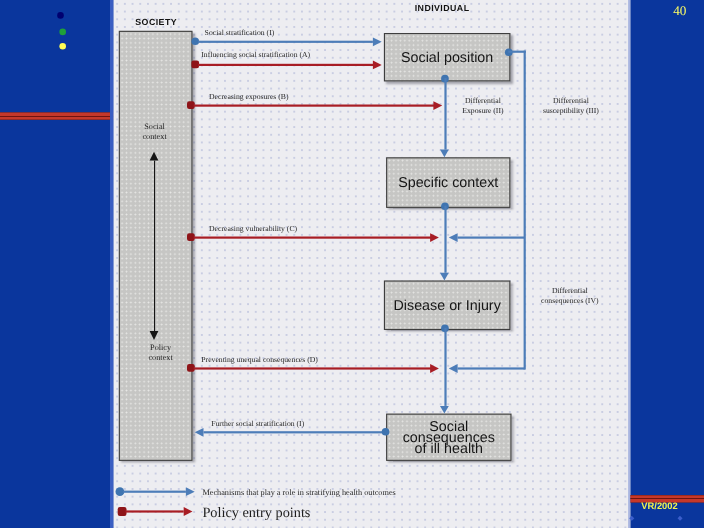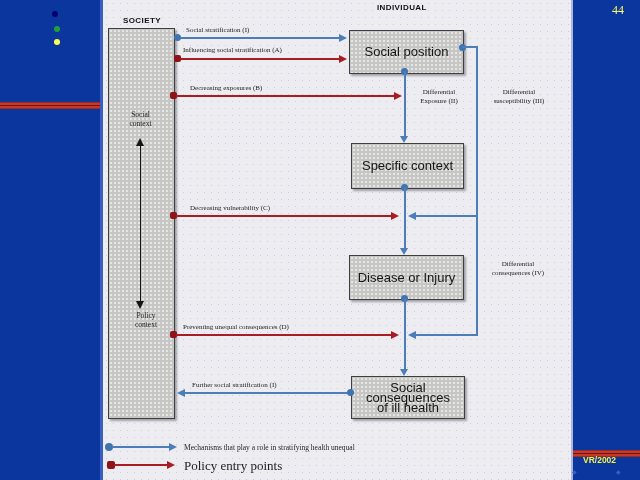--- a/index.html
+++ b/index.html
@@ -76,21 +76,21 @@
 
   <div class="bullet" style="left:52px;top:11px;background:#000070;"></div>
   <div class="bullet" style="left:54px;top:26px;background:#1fa039;"></div>
   <div class="bullet" style="left:54px;top:39px;background:#ffff55;"></div>
   <div class="red-stripe" style="left:0;top:102px;width:103px;"></div>
 
   <div class="panel"></div>
   <div class="panel-edge-left"></div>
   <div class="panel-edge-right"></div>
 
-  <div class="slide-num">44</div>
+  <div class="slide-num">40</div>
   <div class="red-stripe" style="left:573px;top:450px;width:67px;"></div>
   <div class="footer-txt">VR/2002</div>
   <div class="diamond" style="left:572px;top:469px;">◆</div>
   <div class="diamond" style="left:616px;top:469px;">◆</div>
 
   <div class="hdr" style="left:123px;top:16px;">SOCIETY</div>
   <div class="hdr" style="left:377px;top:3px;">INDIVIDUAL</div>
 
   <div class="gbox" style="left:108px;top:28px;width:65px;height:389px;"></div>
   <div class="lbl pre" style="left:108px;top:110px;width:65px;font-size:7.5px;">Social
@@ -185,21 +185,21 @@
     <div class="ah ah-l-blue" style="left:177px;top:389px;"></div>
     <div class="hline blue" style="left:185px;top:392px;width:163px;"></div>
     <div class="dot" style="left:347px;top:389px;"></div>
     <div class="lbl" style="left:192px;top:381px;">Further social stratification (I)</div>
   </div>
 
   <div>
     <div class="dot dot-lg" style="left:105px;top:443px;"></div>
     <div class="hline blue" style="left:112px;top:446px;width:57px;"></div>
     <div class="ah ah-r-blue" style="left:169px;top:443px;"></div>
-    <div class="lbl" style="left:184px;top:443px;font-size:7.5px;">Mechanisms that play a role in stratifying health unequal</div>
+    <div class="lbl" style="left:184px;top:443px;font-size:7.5px;">Mechanisms that play a role in stratifying health outcomes</div>
 
     <div class="rdot dot-lg" style="left:107px;top:461px;"></div>
     <div class="hline red" style="left:114px;top:464px;width:53px;"></div>
     <div class="ah ah-r-red" style="left:167px;top:461px;"></div>
     <div class="lbl" style="left:184px;top:461px;font-size:13px;">Policy entry points</div>
   </div>
 
 </div>
 
 </body></html>

